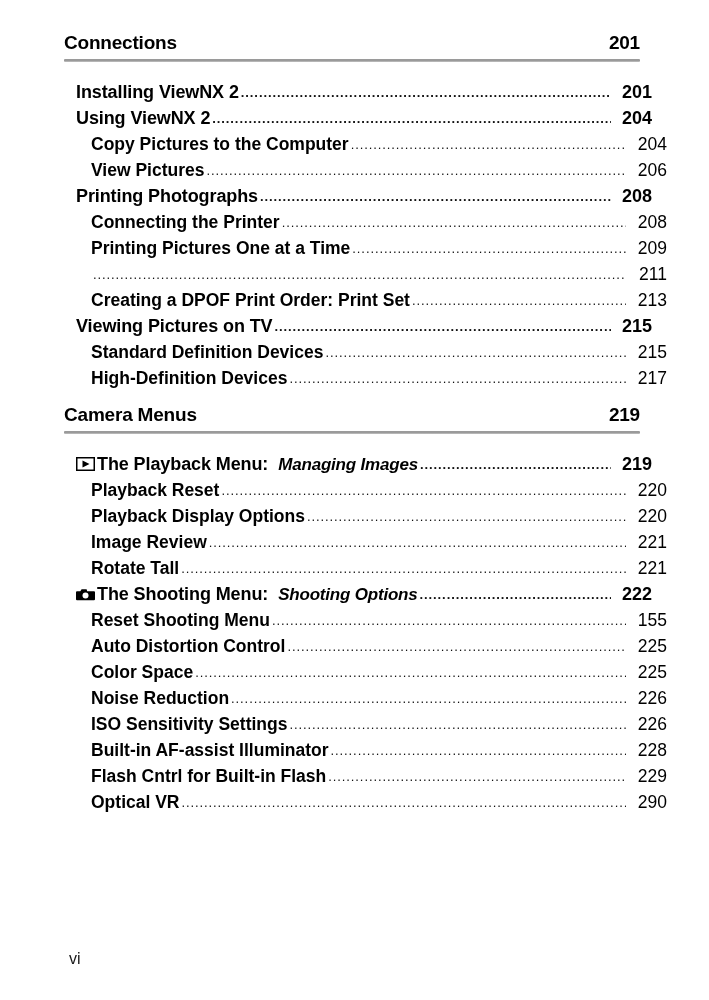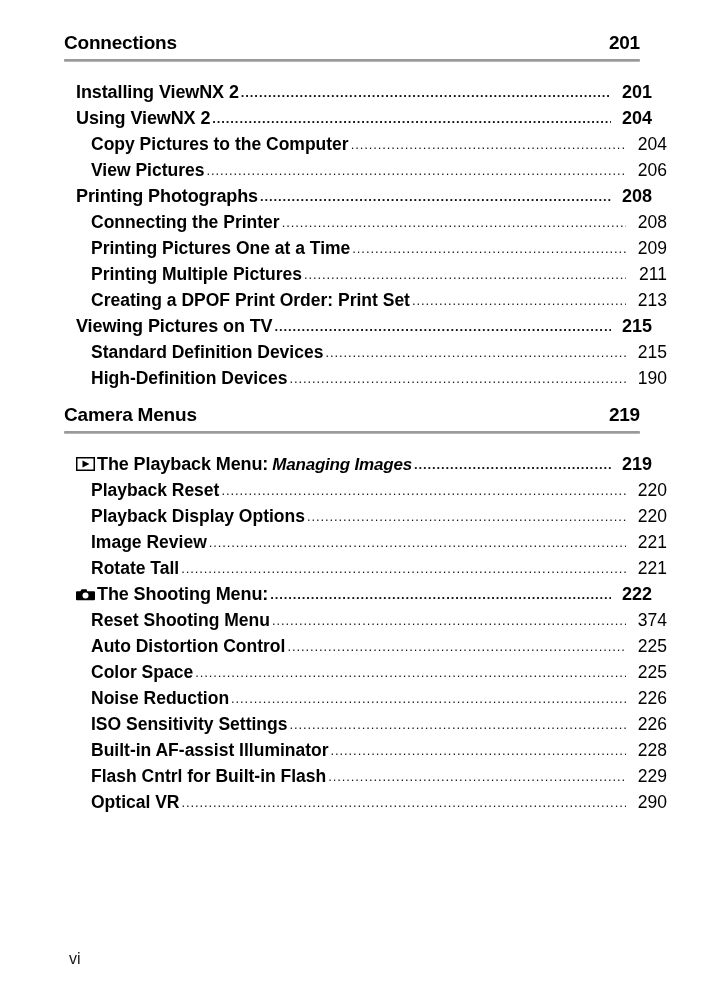--- a/index.html
+++ b/index.html
@@ -114,21 +114,21 @@
     font-size: 18px;
     display: inline-flex;
     align-items: baseline;
   }
   .entry.menu .pageno { font-weight: bold; font-size: 18px; }
   .entry.menu .menu-italic {
     font-style: italic;
     font-weight: bold;
     font-stretch: condensed;
     font-size: 17px;
-    margin-left: 4px;
+    margin-left: 10px;
     letter-spacing: -0.2px;
   }
 
   .icon {
     display: inline-block;
     width: 21px;
     flex: 0 0 auto;
     position: relative;
     top: 1px;
   }
@@ -187,21 +187,20 @@
         <span class="label"><span>Connecting the Printer</span></span>
         <span class="leader"></span>
         <span class="pageno">208</span>
       </div>
       <div class="entry lvl2">
         <span class="label"><span>Printing Pictures One at a Time</span></span>
         <span class="leader"></span>
         <span class="pageno">209</span>
       </div>
       <div class="entry lvl2">
-        <span class="label"><span>Printing Multiple Pictures</span></span>
         <span class="leader"></span>
         <span class="pageno">211</span>
       </div>
       <div class="entry lvl2">
         <span class="label"><span>Creating a DPOF Print Order: Print Set</span></span>
         <span class="leader"></span>
         <span class="pageno">213</span>
       </div>
       <div class="entry lvl1">
         <span class="label"><span>Viewing Pictures on TV</span></span>
@@ -209,21 +208,21 @@
         <span class="pageno">215</span>
       </div>
       <div class="entry lvl2">
         <span class="label"><span>Standard Definition Devices</span></span>
         <span class="leader"></span>
         <span class="pageno">215</span>
       </div>
       <div class="entry lvl2">
         <span class="label"><span>High-Definition Devices</span></span>
         <span class="leader"></span>
-        <span class="pageno">190</span>
+        <span class="pageno">217</span>
       </div>
     </div>
 
   <div class="section" style="top:404px;text-align:right;">
     <div class="section-head">
       <span class="section-title">Camera Menus</span>
       <span class="section-page">219</span>
     </div>
     <div class="section-rule"></div>
   </div>
@@ -265,28 +264,29 @@
       </div>
       <div class="entry lvl1 menu">
         <span class="label">
           <span class="icon">
             <svg width="19" height="14" viewBox="0 0 19 14">
               <path d="M1 4.2h3.3l1.3-2.0h5.0l0.6 2.0H18a1 1 0 0 1 1 1v7.0a1 1 0 0 1-1 1H1a1 1 0 0 1-1-1V5.2a1 1 0 0 1 1-1z" fill="#000"></path>
               <circle cx="9.5" cy="8.4" r="3.0" fill="#fff"></circle>
             </svg>
           </span>
           <span>The Shooting Menu:</span>
+          <span class="menu-italic">Shooting Options</span>
         </span>
         <span class="leader"></span>
         <span class="pageno">222</span>
       </div>
       <div class="entry lvl2">
         <span class="label"><span>Reset Shooting Menu</span></span>
         <span class="leader"></span>
-        <span class="pageno">374</span>
+        <span class="pageno">155</span>
       </div>
       <div class="entry lvl2">
         <span class="label"><span>Auto Distortion Control</span></span>
         <span class="leader"></span>
         <span class="pageno">225</span>
       </div>
       <div class="entry lvl2">
         <span class="label"><span>Color Space</span></span>
         <span class="leader"></span>
         <span class="pageno">225</span>

